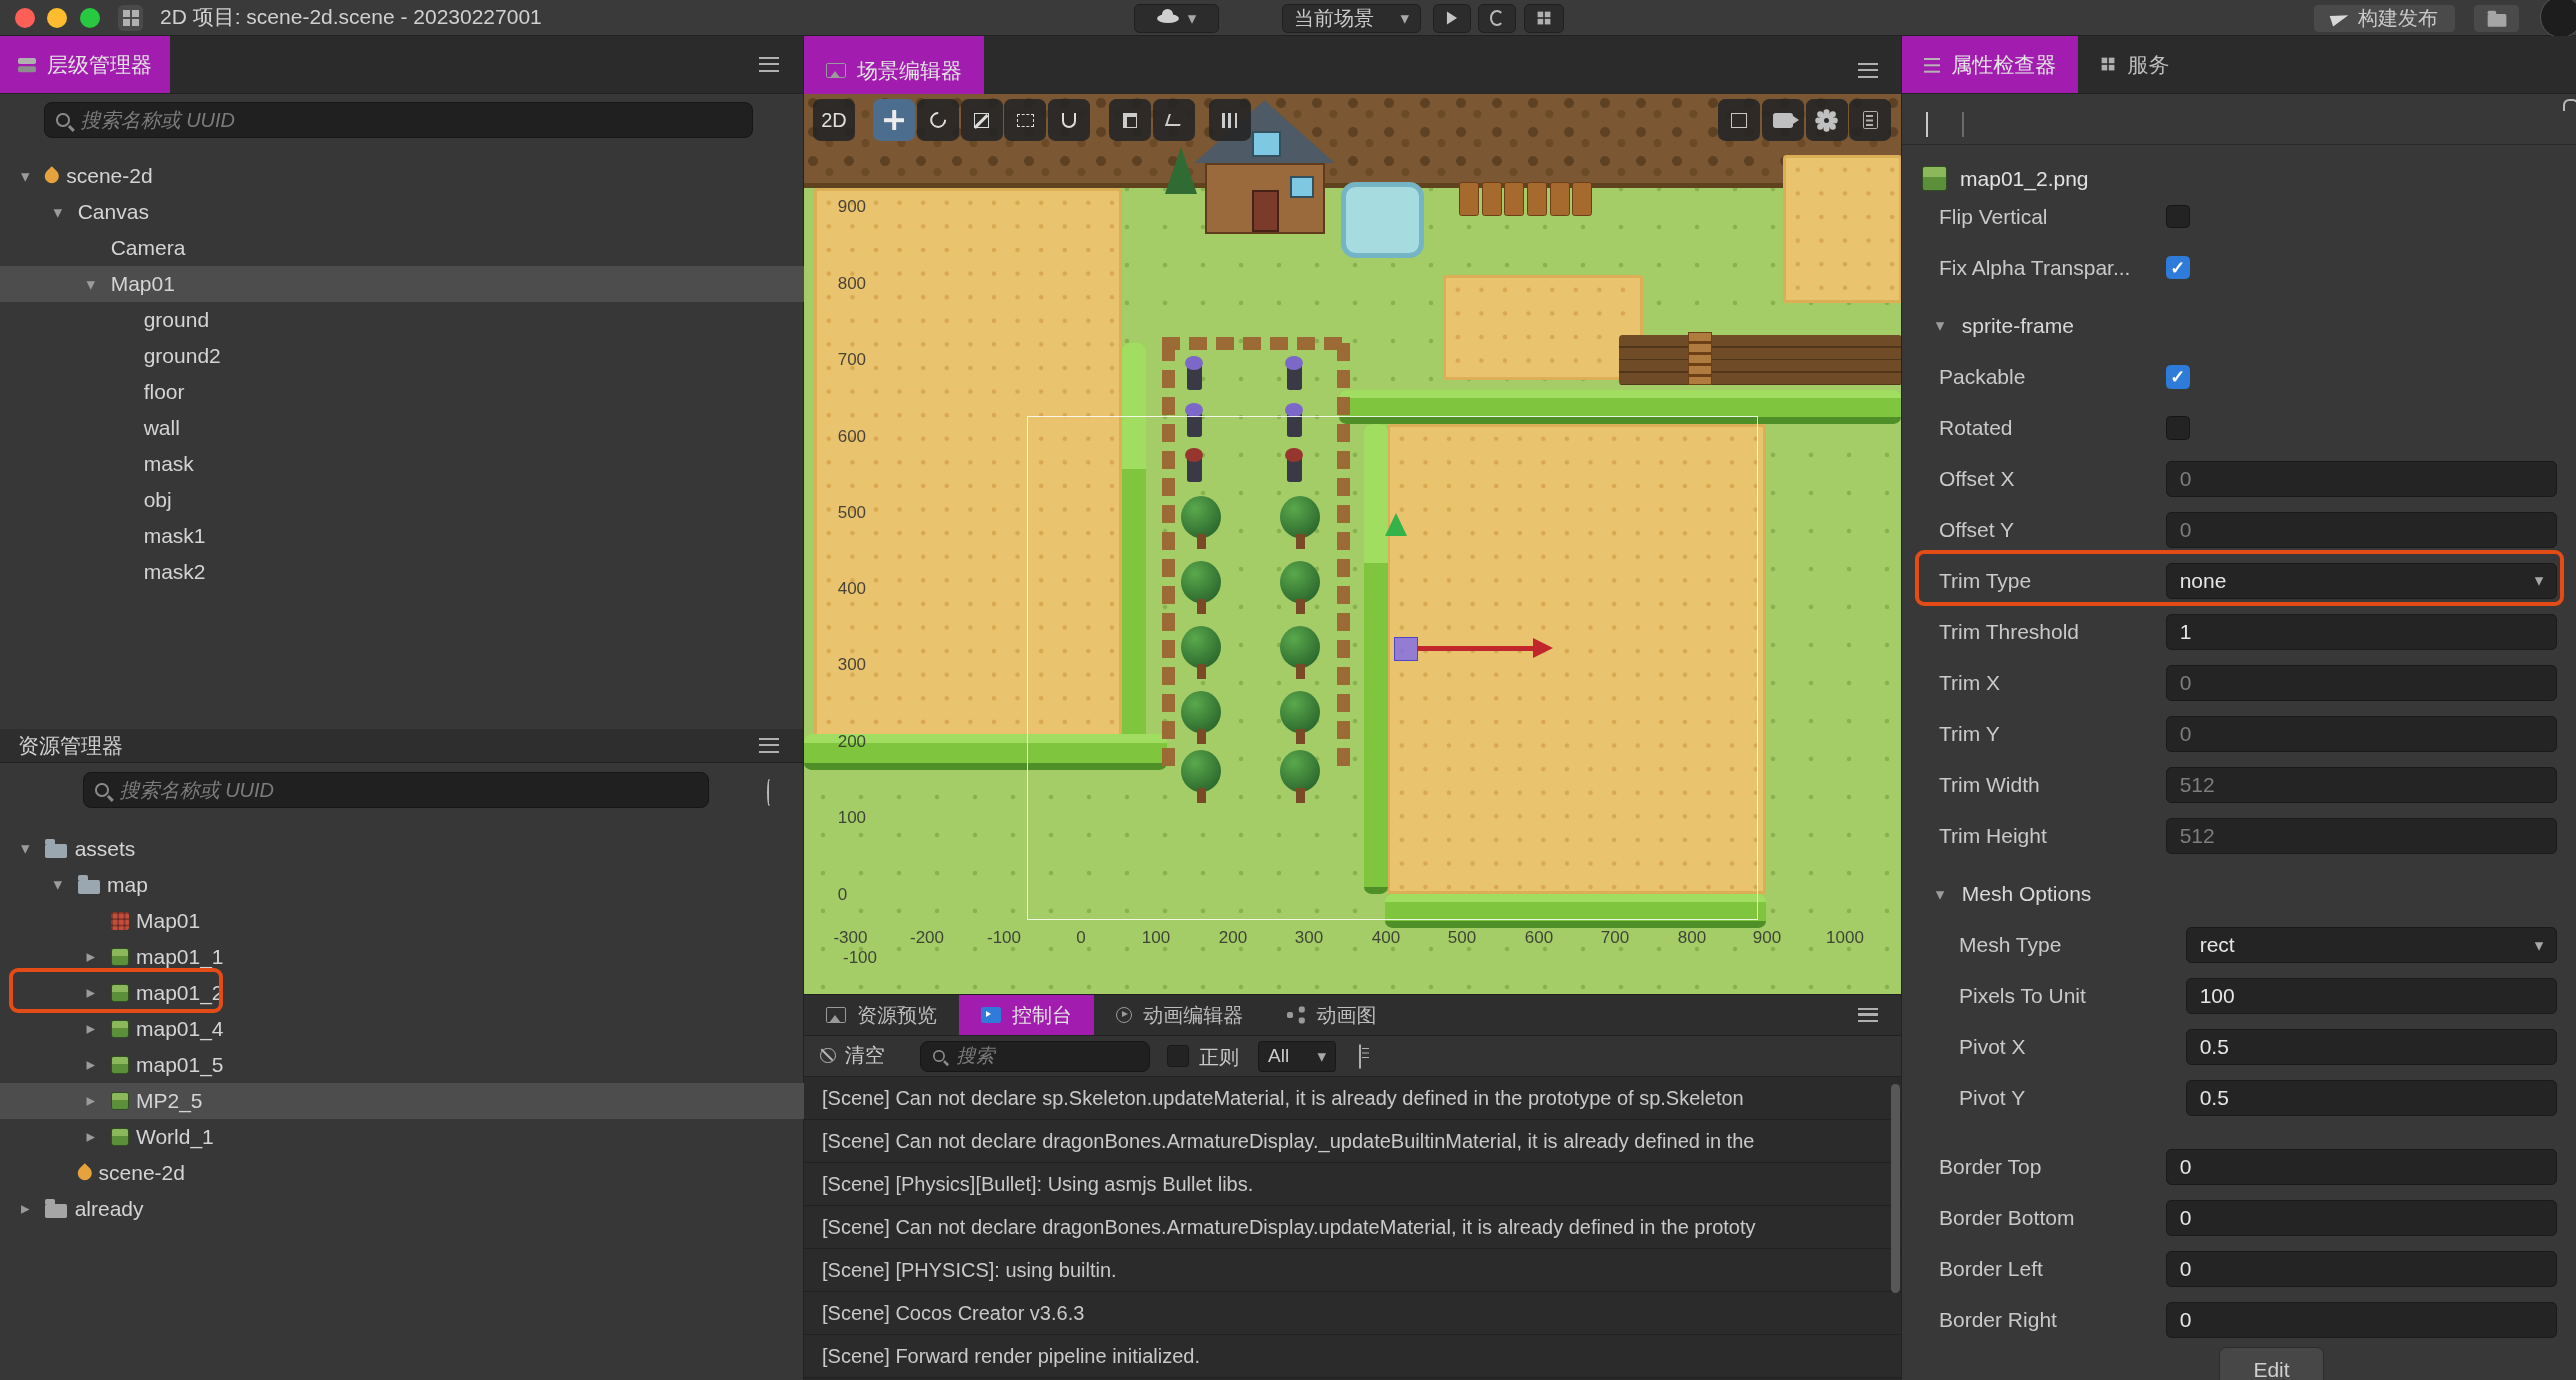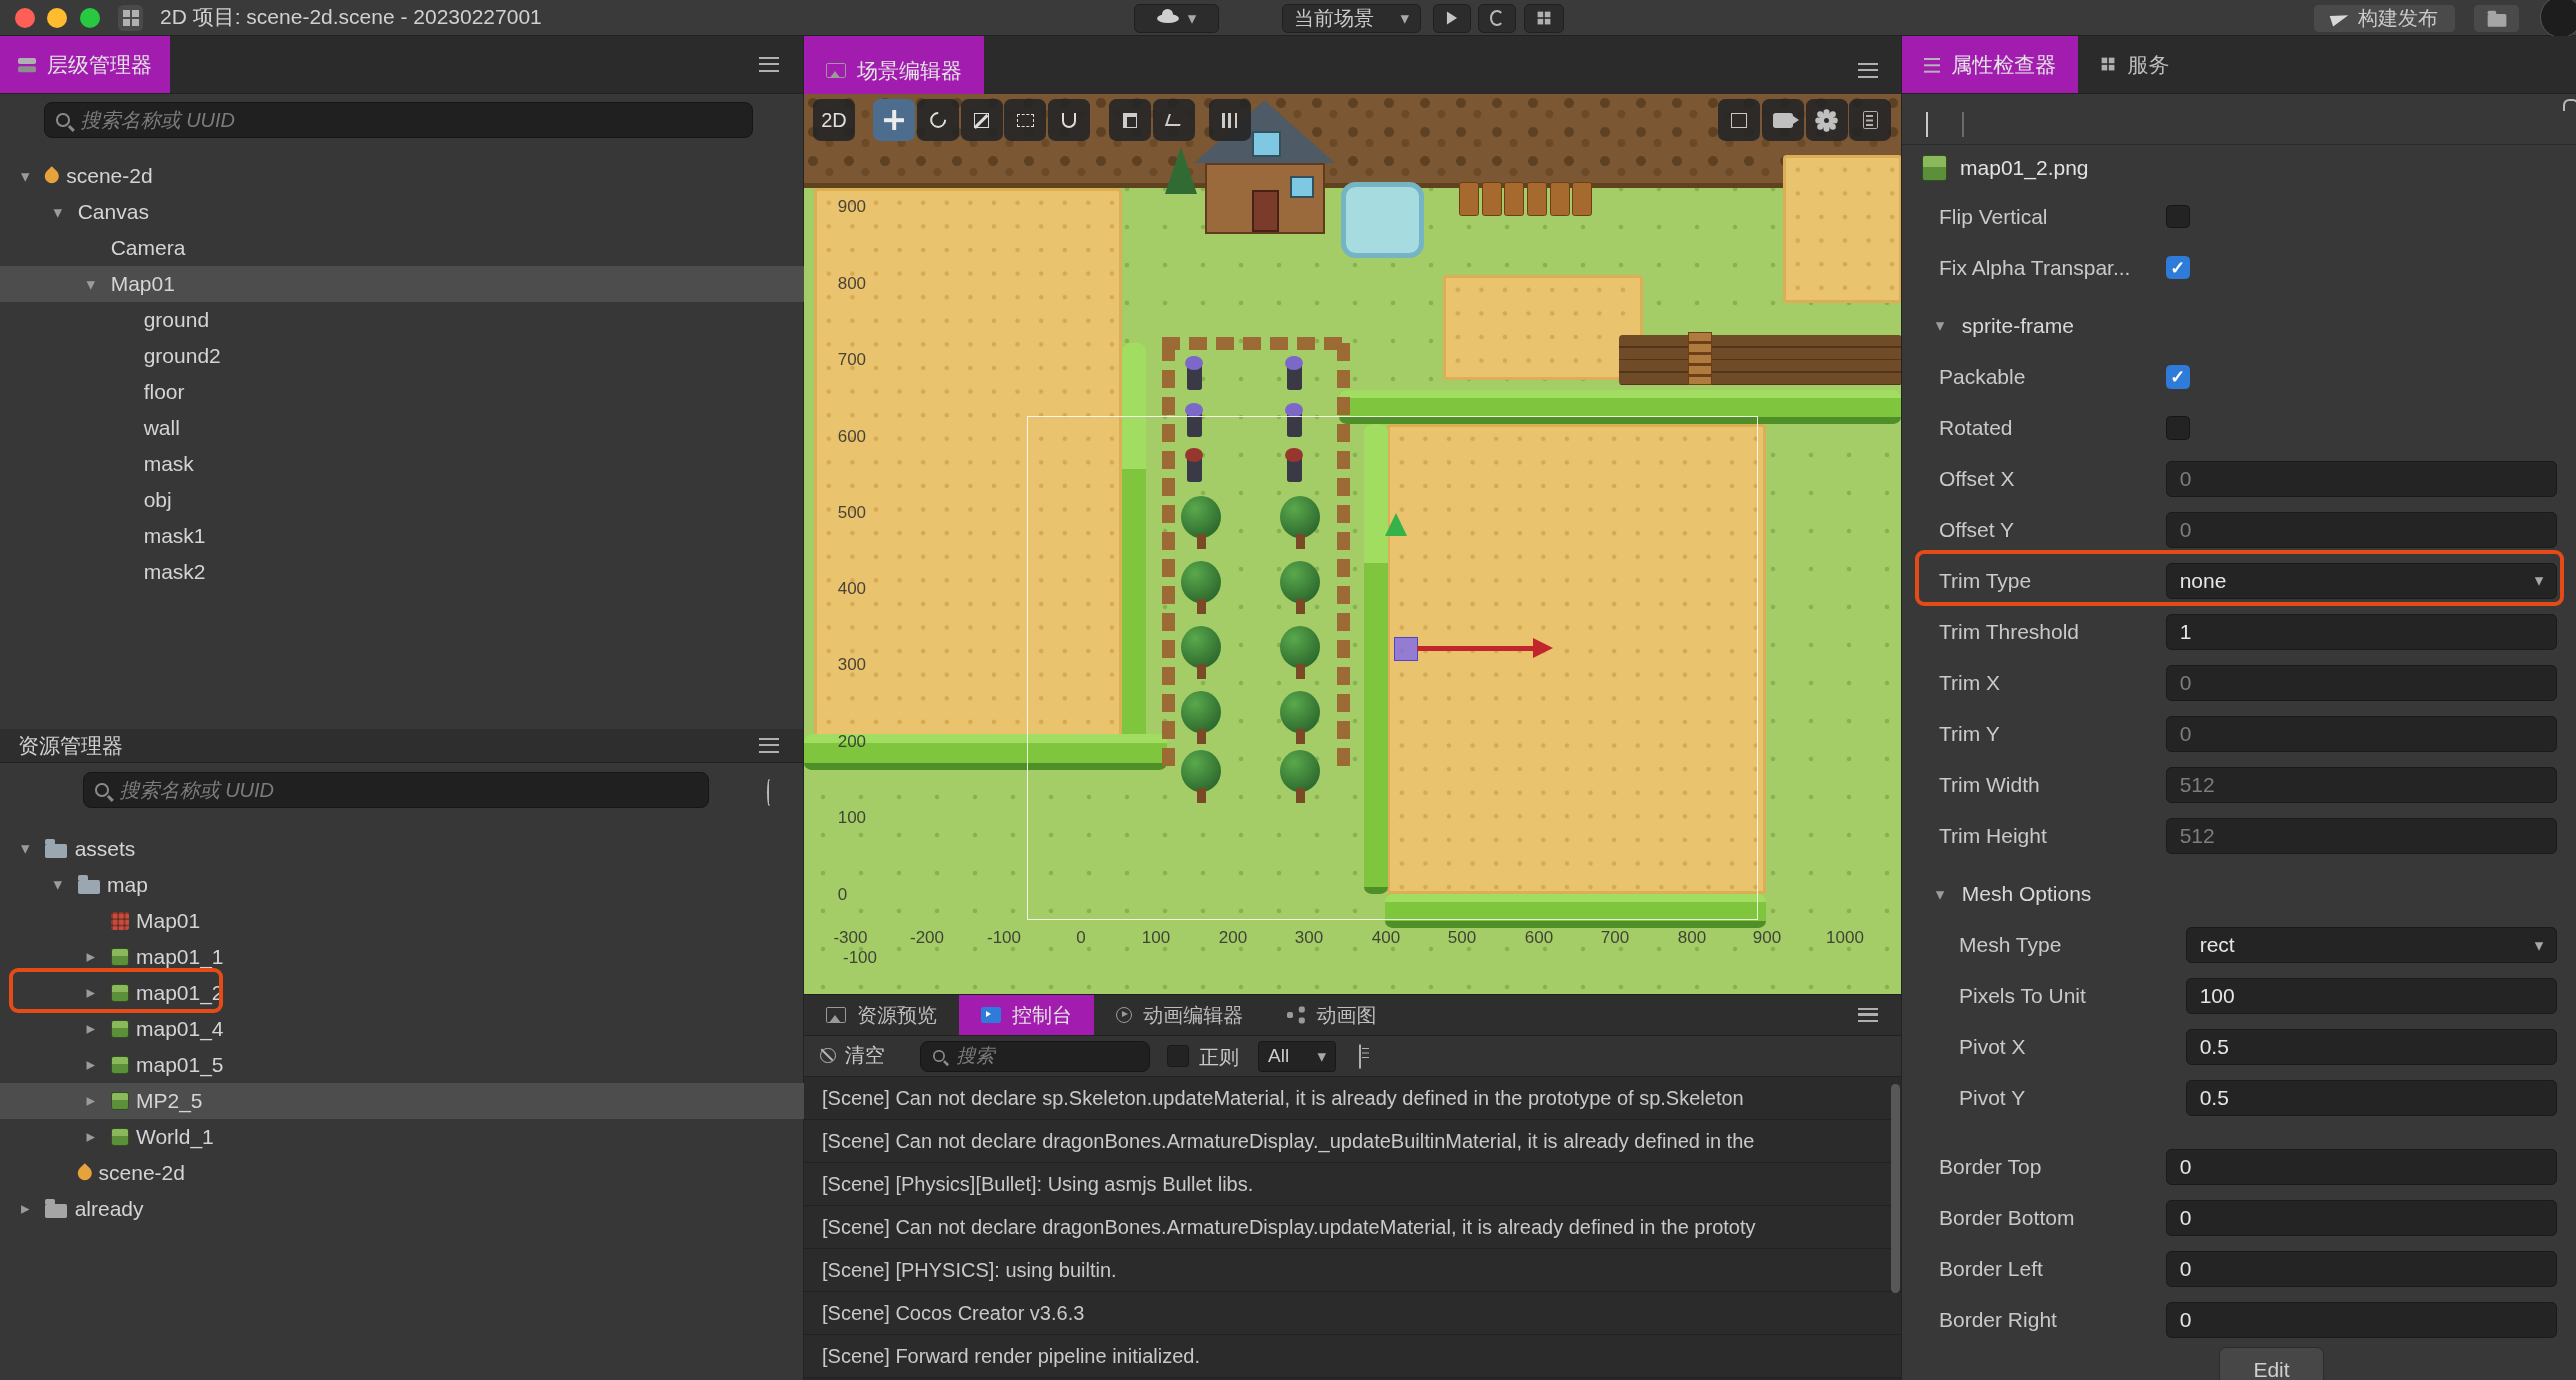--- a/index.html
+++ b/index.html
@@ -609,21 +609,21 @@
         <span>服务</span>
       </div>
     </div>
 
     <div class="abs" style="top:58px;left:0;width:675px;height:51px;border-bottom:0.9px solid #2a2a2a">
       <span class="abs" style="left:23.6px;top:18px"><span class="chev-left"></span></span>
       <span class="abs" style="left:60px;top:18px"><span class="chev-right-dim"></span></span>
       <span class="abs" style="right:16.3px;top:12.7px"><span class="icon-lock"></span></span>
     </div>
 
-    <div class="abs" style="top:109px;left:0;width:675px;height:46px;display:flex;align-items:center;gap:12.7px;padding-left:20px">
+    <div class="abs" style="top:109px;left:0;width:675px;height:46px;display:flex;align-items:flex-end;gap:12.7px;padding-left:20px">
       <span class="icon-imgasset" style="width:25.4px;height:25.4px"></span>
       <span style="color:#e2e2e2">map01_2.png</span>
     </div>
 
     <div class="abs" style="top:155px;left:0;width:675px">
 
       <div class="prop-row">
         <span class="prop-label">Flip Vertical</span>
         <span class="prop-control">
             <span class="checkbox"></span>

